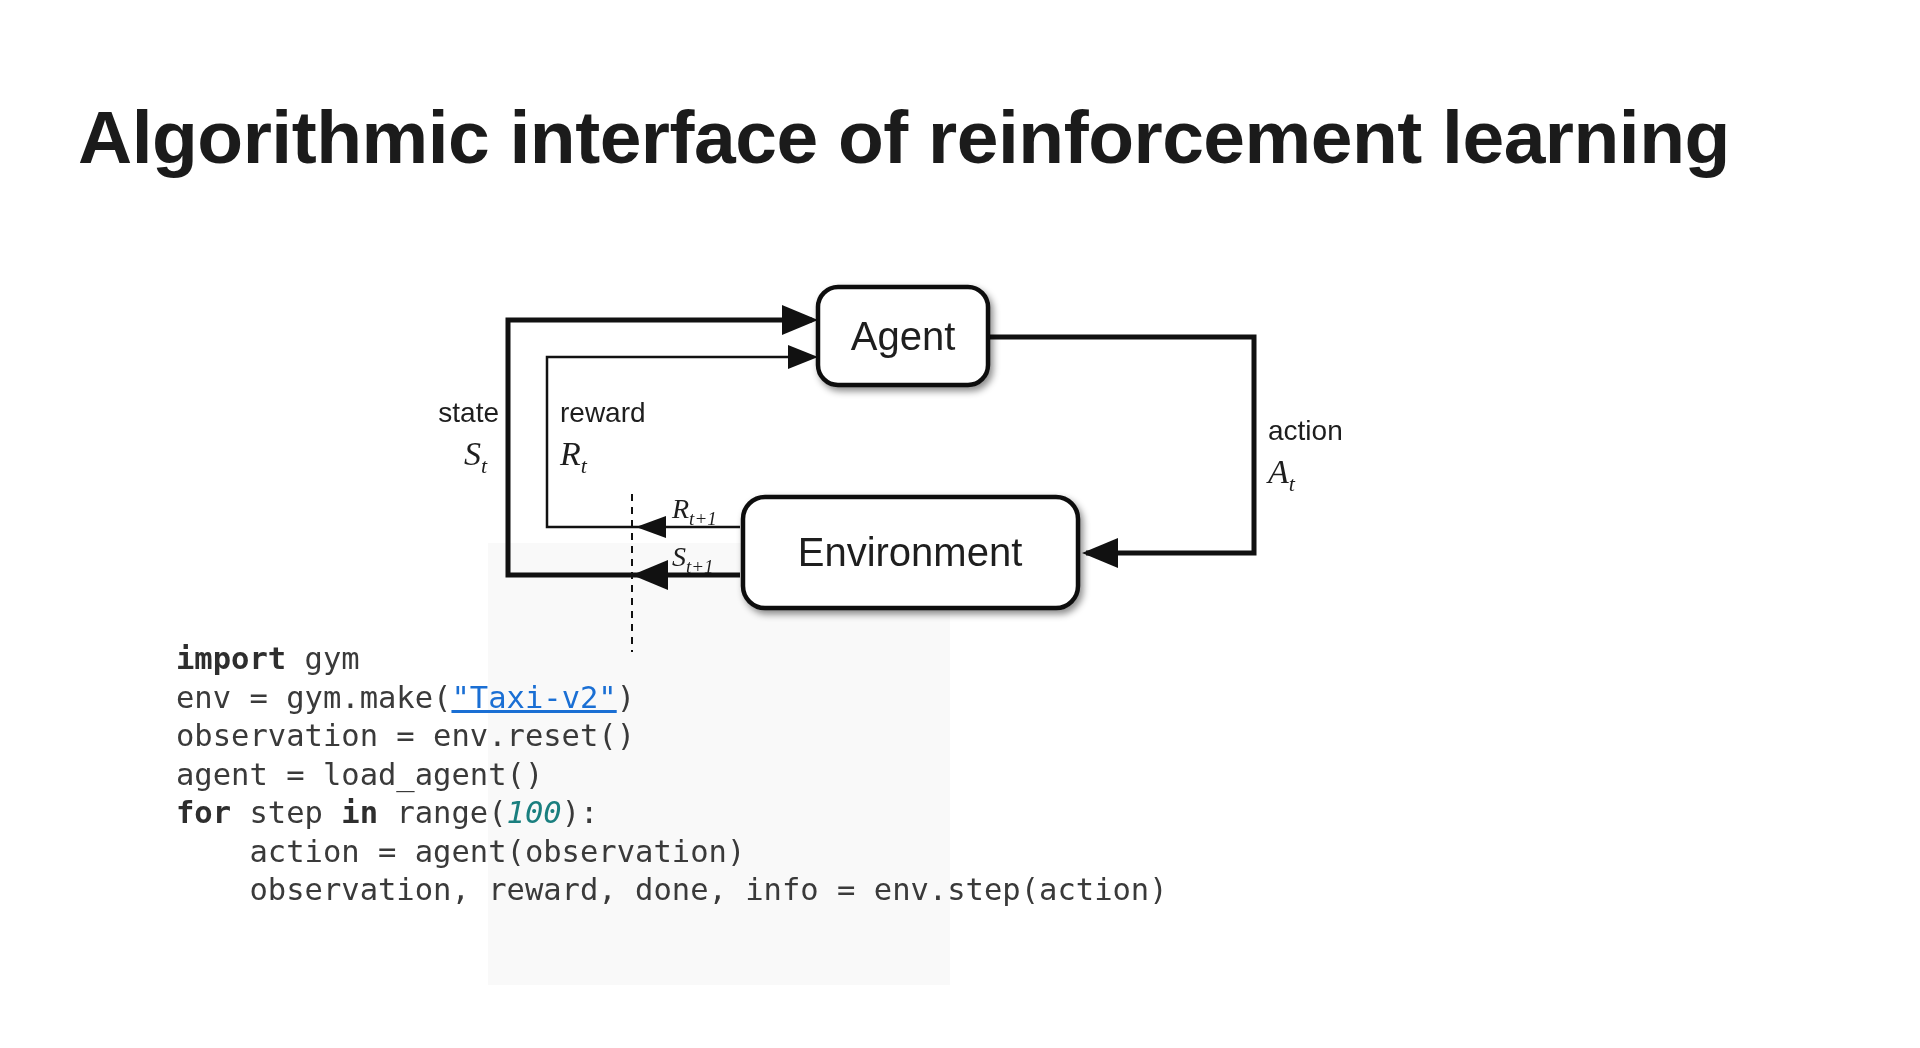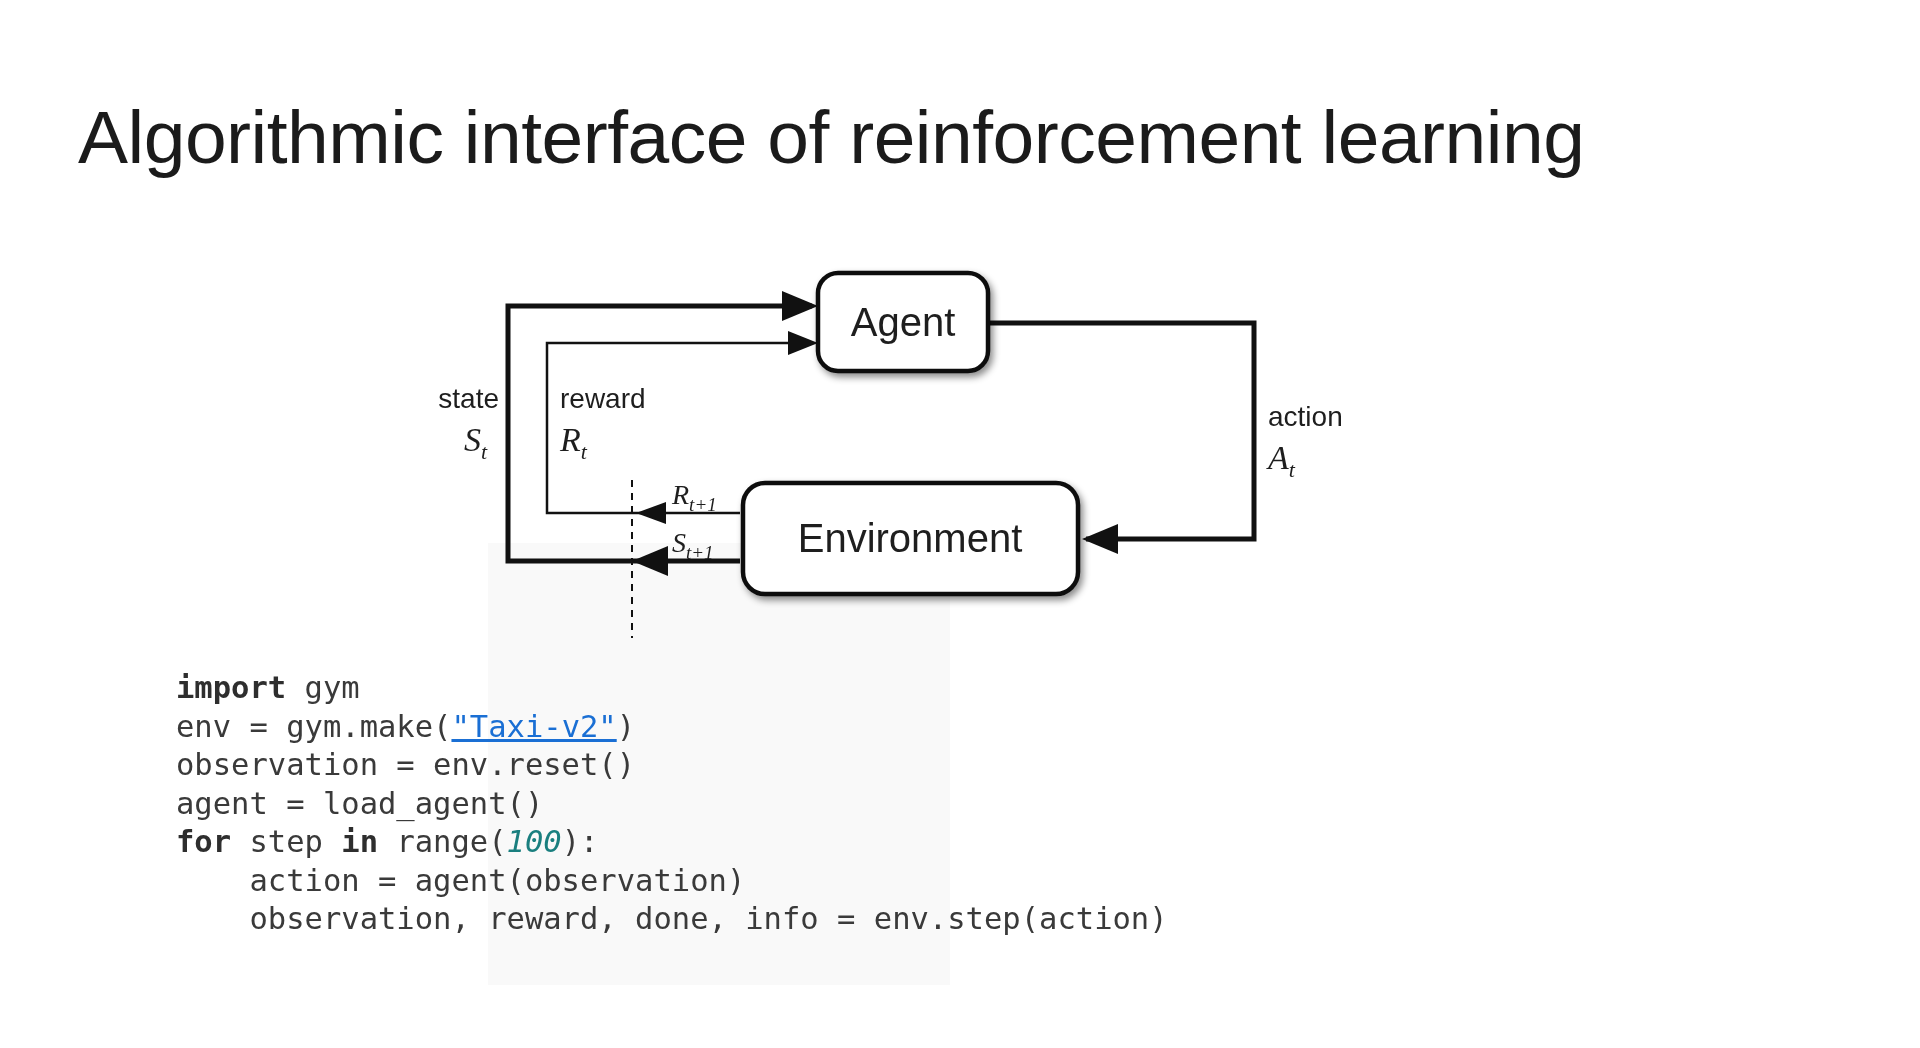--- a/index.html
+++ b/index.html
@@ -3,44 +3,44 @@
 <meta charset="utf-8">
 <style>
   html,body{margin:0;padding:0;}
   body{
     width:1920px;height:1048px;position:relative;overflow:hidden;
     background:#ffffff;
     font-family:"Liberation Sans", sans-serif;
   }
   .slide-title{
     position:absolute;left:78px;top:44px;width:1820px;
-    font-size:75px;font-weight:400;letter-spacing:-0.5px;
+    font-size:75px;font-weight:700;letter-spacing:-0.5px;
     color:#1b1b1b;line-height:1.15;white-space:nowrap;
   }
   .paste-artifact{
     position:absolute;left:488px;top:543px;width:462px;height:442px;
     background:rgba(0,0,0,0.022);
   }
   .diagram-wrap{
-    position:absolute;left:395px;top:201px;width:975px;height:450px;
+    position:absolute;left:395px;top:215px;width:975px;height:450px;
   }
   .ln{fill:none;stroke:var(--diagram-stroke,#111);}
   .ln-thick{stroke-width:5px;}
   .ln-thin{stroke-width:2.5px;}
   .node-box{fill:#ffffff;stroke:var(--diagram-stroke,#111);stroke-width:4.5px;}
   .arrowhead{fill:var(--diagram-stroke,#111);stroke:none;}
   .dash-line{stroke:var(--diagram-stroke,#111);stroke-width:2px;stroke-dasharray:7 6;fill:none;}
   .node-label{font-family:"Liberation Sans",sans-serif;font-size:40px;fill:#1e1e1e;}
   .flow-word{font-family:"Liberation Sans",sans-serif;font-size:28px;fill:#1e1e1e;}
   .mathsym{font-family:"Liberation Serif",serif;font-style:italic;font-size:34px;fill:#1e1e1e;}
   .mathsym-sm{font-family:"Liberation Serif",serif;font-style:italic;font-size:28px;fill:#1e1e1e;}
   .sub{font-size:22px;}
   .sub-sm{font-size:19px;}
   .code-block{
-    position:absolute;left:176px;top:669px;
+    position:absolute;left:176px;top:640px;
     font-family:"DejaVu Sans Mono","Liberation Mono",monospace;
     font-size:30.5px;line-height:38.5px;
     color:var(--code-text,#3a3a3a);
     white-space:pre;
   }
   .seg-p{color:var(--code-text,#3a3a3a);}
   .seg-kw{color:var(--code-keyword,#2e2e2e);font-weight:700;}
   .seg-num{color:var(--code-number,#1a7f7f);font-style:italic;}
   .seg-link{color:var(--code-link,#1a6fd4);text-decoration:underline;cursor:pointer;}
 </style>

